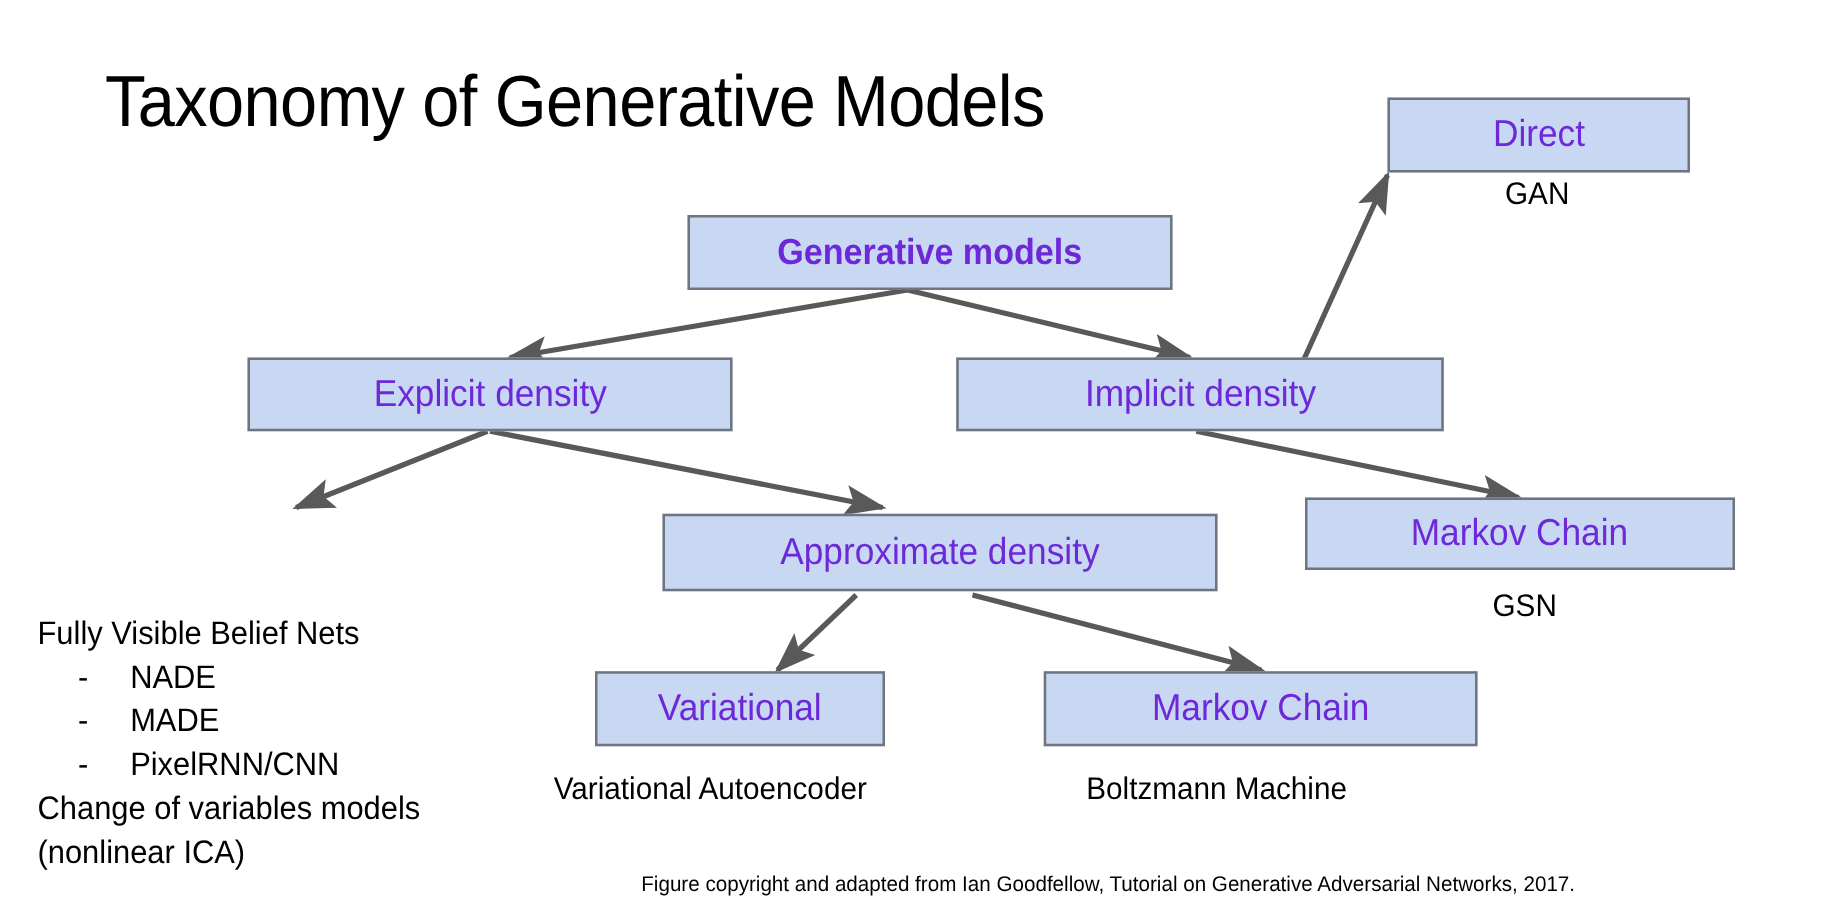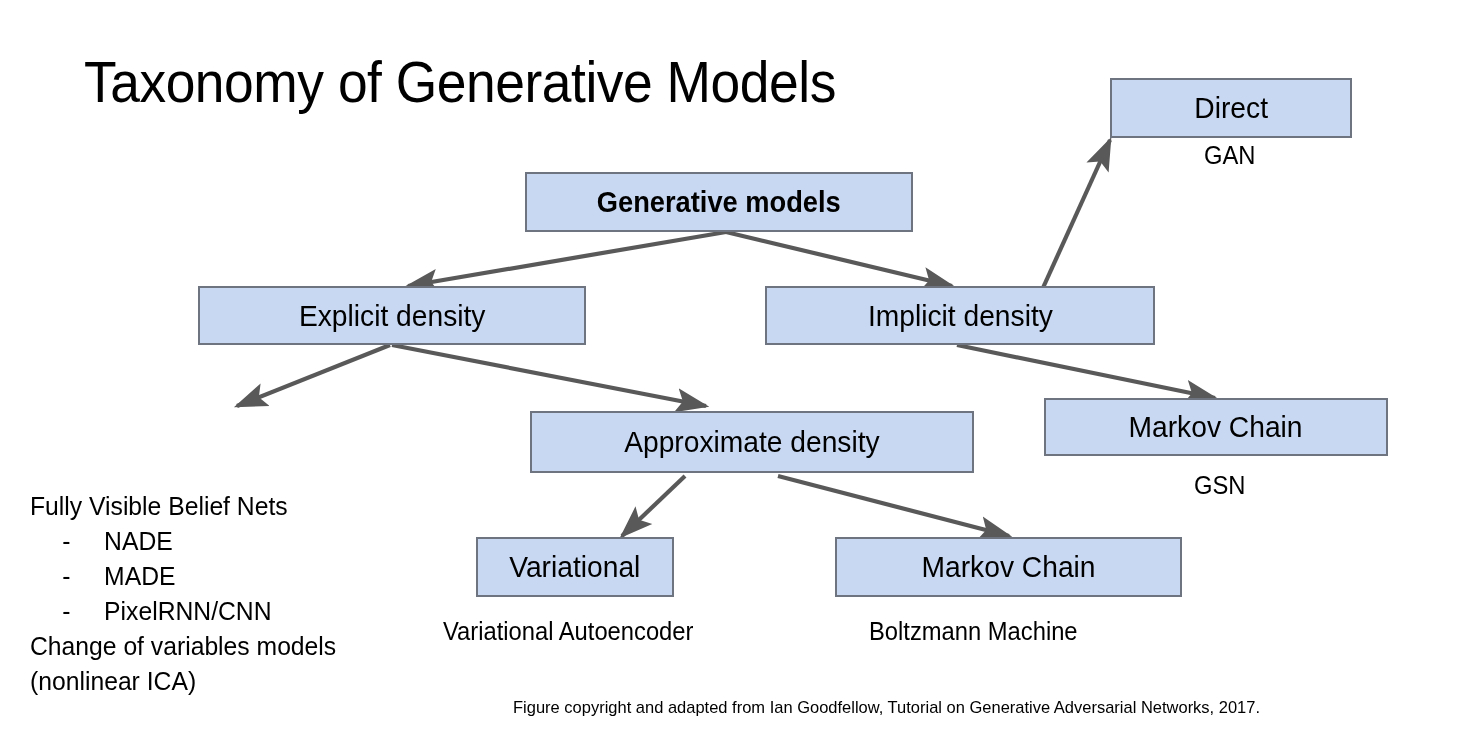--- a/index.html
+++ b/index.html
@@ -42,21 +42,21 @@
     color: #000000;
   }
   .node {
     position: absolute;
     box-sizing: border-box;
     background: #c8d8f2;
     border: 2px solid #6e7480;
     display: flex;
     align-items: center;
     justify-content: center;
-    color: #000000;
+    color: #6d28d9;
     white-space: nowrap;
   }
   .node-label {
     font-size: 30px;
     line-height: 1;
     transform: scaleX(0.94);
   }
   .node.bold .node-label {
     font-weight: bold;
     font-size: 29px;
@@ -121,21 +121,21 @@
       <line x1="392" y1="345" x2="706" y2="406"></line>
       <line x1="1042" y1="290" x2="1110" y2="140"></line>
       <line x1="957" y1="345" x2="1215" y2="398"></line>
       <line x1="685" y1="476" x2="622" y2="536"></line>
       <line x1="778" y1="476" x2="1009" y2="536"></line>
     </g>
   </svg>
 
   <div class="title">Taxonomy of Generative Models</div>
 
-  <div class="node bold" style="left:525px; top:172px; width:388px; height:60px;">
+  <div class="node bold" style="left:550px; top:172px; width:388px; height:60px;">
     <span class="node-label">Generative models</span>
   </div>
 
   <div class="node" style="left:765px; top:286px; width:390px; height:59px;">
     <span class="node-label">Implicit density</span>
   </div>
 
   <div class="node" style="left:198px; top:286px; width:388px; height:59px;">
     <span class="node-label">Explicit density</span>
   </div>
@@ -150,21 +150,21 @@
   <div class="node" style="left:488px; top:411px; width:444px; height:62px;margin-left:42px;">
     <span class="node-label">Approximate density</span>
   </div>
 
   <div class="node" style="left:1044px; top:398px; width:344px; height:58px;">
     <span class="node-label">Markov Chain</span>
   </div>
 
   <div class="caption" style="left:1194px; top:473px;">GSN</div>
 
-  <div class="node" style="left:476px; top:537px; width:198px; height:60px;">
+  <div class="node" style="left:476px; top:537px; width:232px; height:60px;">
     <span class="node-label">Variational</span>
   </div>
 
   <div class="node" style="left:835px; top:537px; width:347px; height:60px;">
     <span class="node-label">Markov Chain</span>
   </div>
 
   <div class="caption" style="left:443px; top:619px;">Variational Autoencoder</div>
 
   <div class="caption" style="left:869px; top:619px;">Boltzmann Machine</div>

